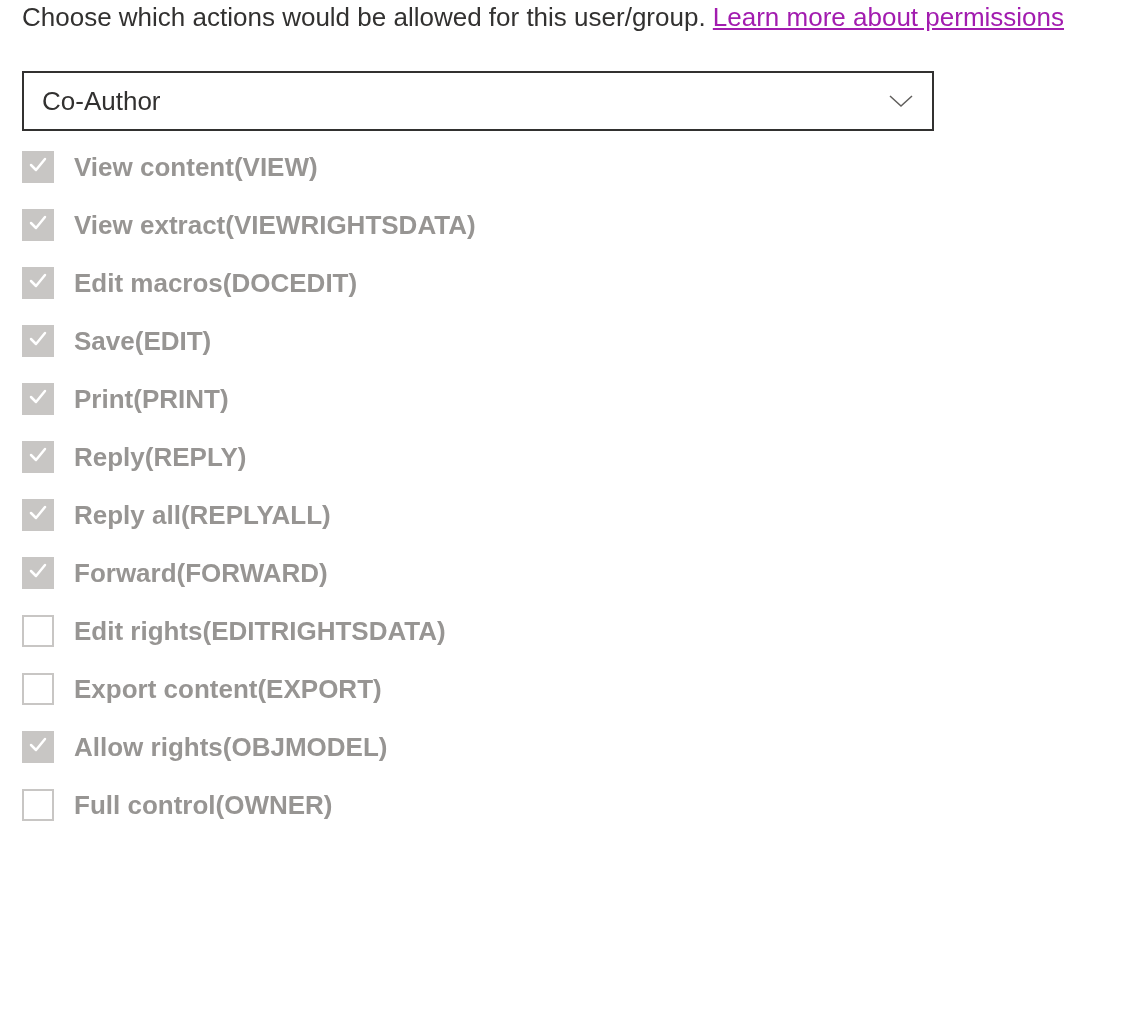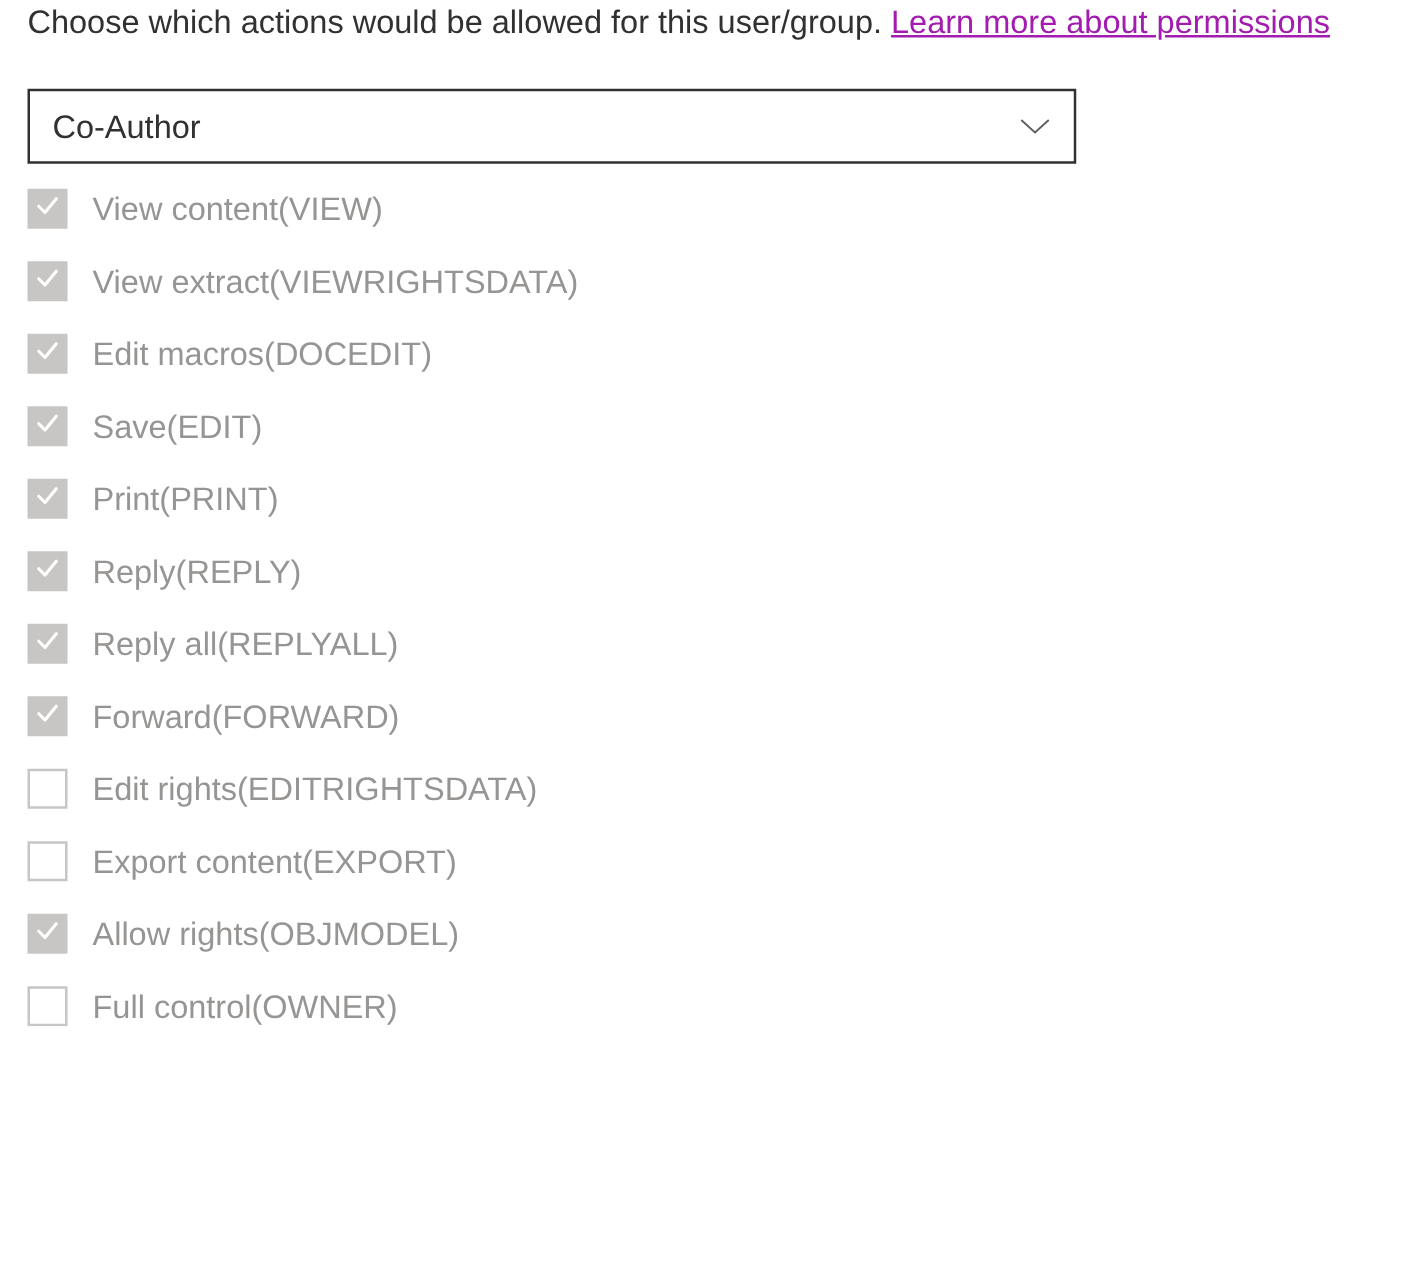--- a/index.html
+++ b/index.html
@@ -28,21 +28,21 @@
       color: #323130;
       margin-bottom: 36px;
       line-height: 1.35;
     }
     .link {
       color: #a21caf;
       text-decoration: underline;
       cursor: pointer;
     }
     .dropdown {
-      width: 839px;
+      width: 912px;
       height: 60px;
       border: 2px solid #323130;
       display: flex;
       align-items: center;
       justify-content: space-between;
       padding: 0 18px;
       cursor: pointer;
       background: #ffffff;
       margin-bottom: 20px;
     }
@@ -57,20 +57,21 @@
     }
     .permissions-list {
       display: flex;
       flex-direction: column;
       gap: 26px;
     }
     .permission-row {
       display: flex;
       align-items: center;
       gap: 20px;
+      font-weight: bold;
     }
     .checkbox {
       width: 32px;
       height: 32px;
       flex-shrink: 0;
       display: flex;
       align-items: center;
       justify-content: center;
       cursor: pointer;
     }

